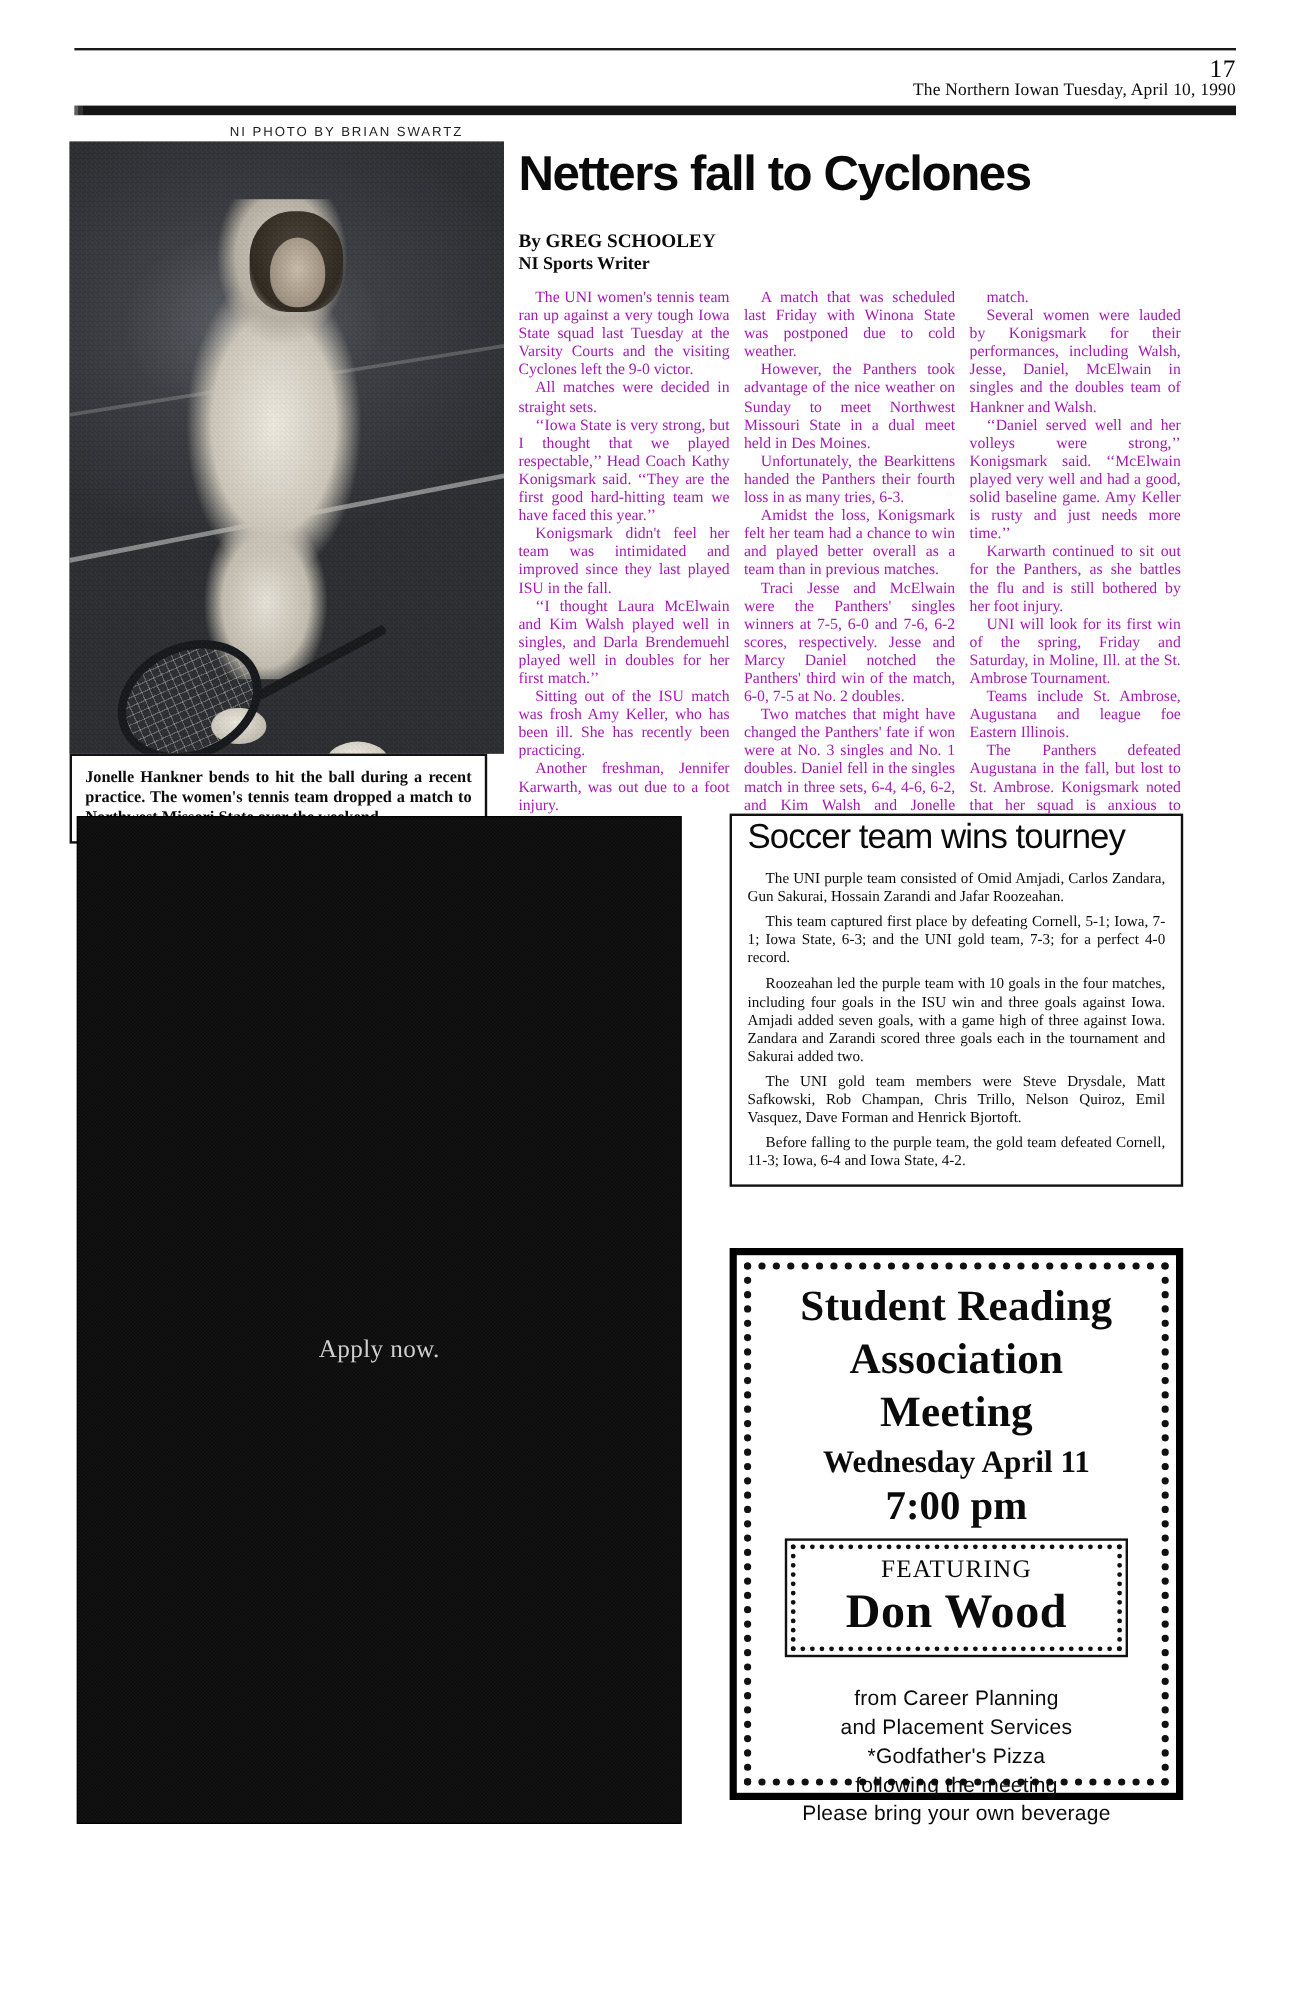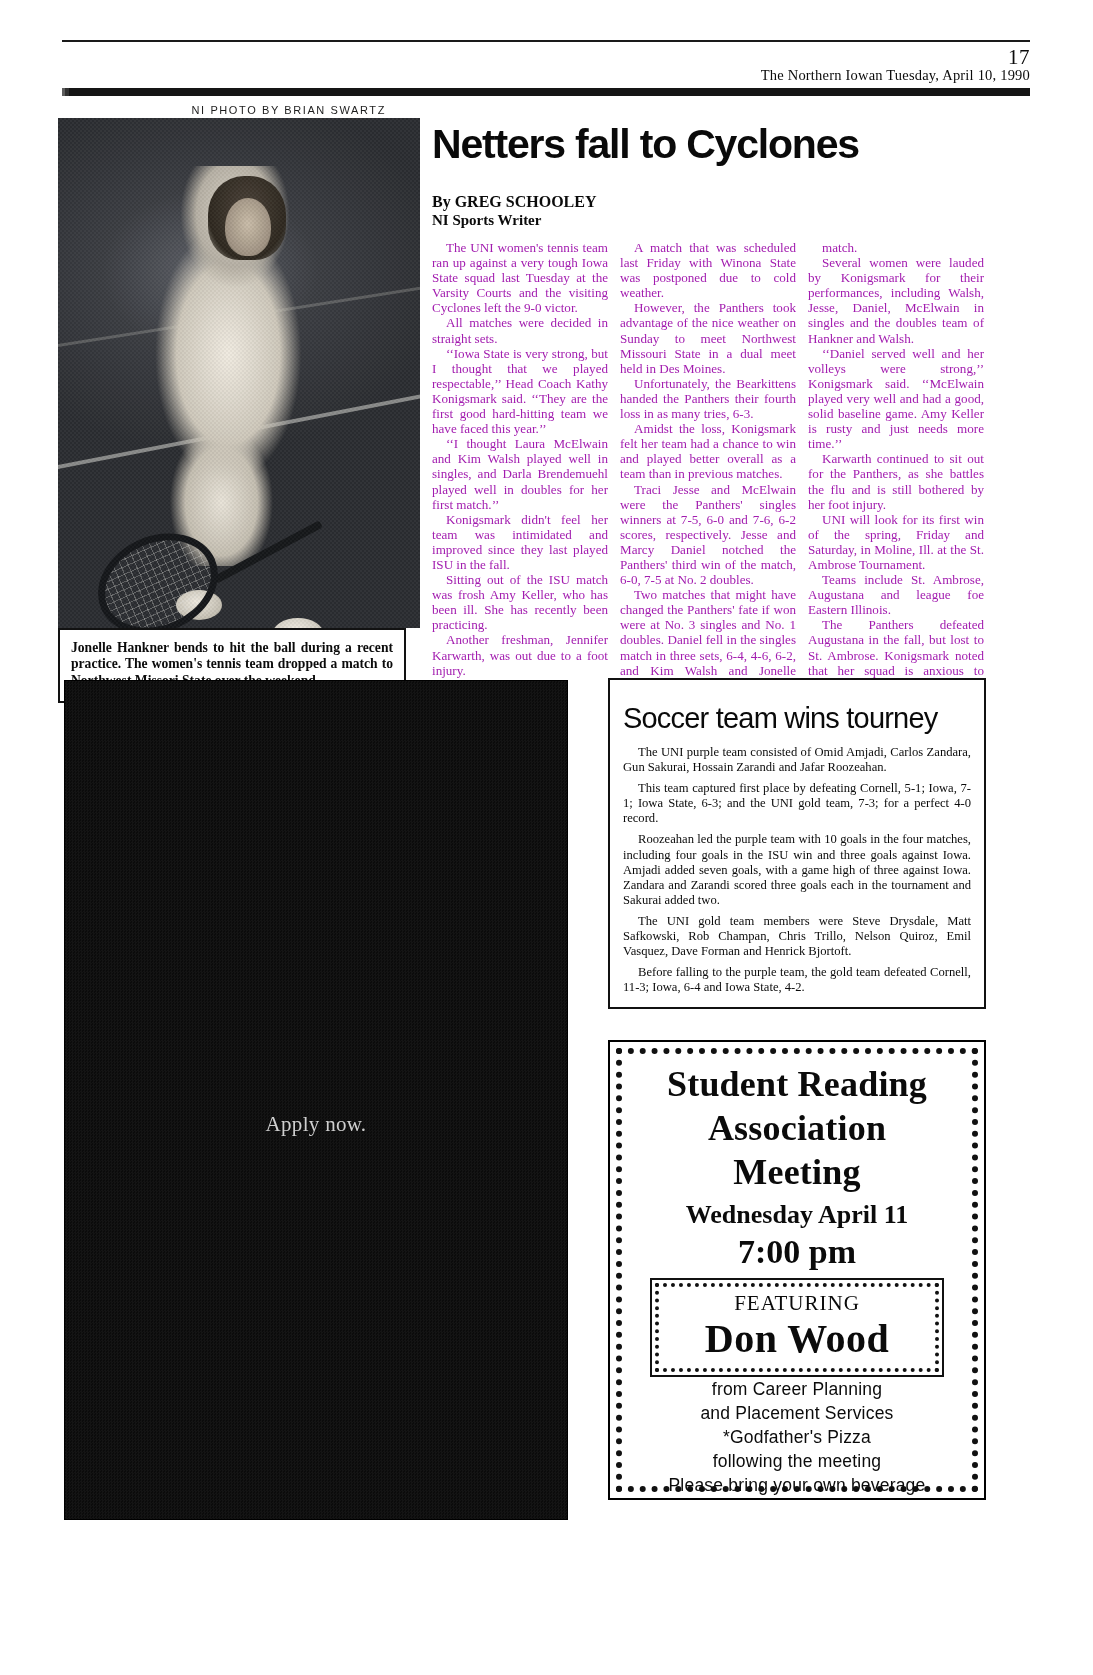--- a/index.html
+++ b/index.html
@@ -265,21 +265,21 @@
   }
 
   
   #soccer-box {
     position: absolute;
     left: 608px;
     top: 678px;
     width: 378px;
     border: 2px solid #111;
     box-sizing: border-box;
-    padding: 20px 13px 12px 13px;
+    padding: 0 13px 12px 13px;
     background: #fff;
   }
   #soccer-head {
     font-family: "Liberation Sans", sans-serif;
     font-size: 29px;
     line-height: 36px;
     letter-spacing: -0.8px;
     color: #0a0a0a;
     margin-bottom: 9px;
   }
@@ -294,21 +294,21 @@
   #soccer-body p:last-child { margin-bottom: 0; }
 
   
   #sra-ad {
     position: absolute;
     left: 608px;
     top: 1040px;
     width: 378px;
     height: 460px;
     box-sizing: border-box;
-    border: 2px solid #000000;
+    border: 6px solid #000000;
     background: #fff;
     padding: 6px;
   }
   .dotborder {
     border: 6px dotted #111;
     height: 100%;
     box-sizing: border-box;
     padding: 8px 6px 10px 6px;
     text-align: center;
   }
@@ -353,21 +353,21 @@
     font-size: 40px;
     line-height: 46px;
     letter-spacing: .5px;
   }
   .sra-foot {
     font-family: "Liberation Sans", sans-serif;
     font-size: 17.5px;
     line-height: 24px;
     letter-spacing: .2px;
   }
-  #sra-foot-wrap { margin-top: 0; }
+  #sra-foot-wrap { margin-top: 22px; }
 </style>
 </head>
 <body>
 
 <div id="masthead">
   <div id="masthead-rule-top"></div>
   <div id="page-number">17</div>
   <div id="masthead-line">The Northern Iowan   Tuesday, April 10, 1990</div>
   <div id="masthead-rule-bottom"></div>
 </div>
@@ -395,22 +395,22 @@
 <div id="headline">Netters fall to Cyclones</div>
 <div id="byline">
   <div class="b1">By GREG SCHOOLEY</div>
   <div class="b2">NI Sports Writer</div>
 </div>
 
 <div class="tcol" id="tcol1">
   <p>The UNI women's tennis team ran up against a very tough Iowa State squad last Tuesday at the Varsity Courts and the visiting Cyclones left the 9-0 victor.</p>
   <p>All matches were decided in straight sets.</p>
   <p>‘‘Iowa State is very strong, but I thought that we played respectable,’’ Head Coach Kathy Konigsmark said. ‘‘They are the first good hard-hitting team we have faced this year.’’</p>
+  <p>Konigsmark didn't feel her team was intimidated and improved since they last played ISU in the fall.</p>
   <p>‘‘I thought Laura McElwain and Kim Walsh played well in singles, and Darla Brendemuehl played well in doubles for her first match.’’</p>
-  <p>Konigsmark didn't feel her team was intimidated and improved since they last played ISU in the fall.</p>
   <p>Sitting out of the ISU match was frosh Amy Keller, who has been ill. She has recently been practicing.</p>
   <p>Another freshman, Jennifer Karwarth, was out due to a foot injury.</p>
 </div>
 <div class="tcol" id="tcol2">
   <p>A match that was scheduled last Friday with Winona State was postponed due to cold weather.</p>
   <p>However, the Panthers took advantage of the nice weather on Sunday to meet Northwest Missouri State in a dual meet held in Des Moines.</p>
   <p>Unfortunately, the Bearkittens handed the Panthers their fourth loss in as many tries, 6-3.</p>
   <p>Amidst the loss, Konigsmark felt her team had a chance to win and played better overall as a team than in previous matches.</p>
   <p>Traci Jesse and McElwain were the Panthers' singles winners at 7-5, 6-0 and 7-6, 6-2 scores, respectively. Jesse and Marcy Daniel notched the Panthers' third win of the match, 6-0, 7-5 at No. 2 doubles.</p>
   <p>Two matches that might have changed the Panthers' fate if won were at No. 3 singles and No. 1 doubles. Daniel fell in the singles match in three sets, 6-4, 4-6, 6-2, and Kim Walsh and Jonelle Hankner fell 7-5, 7-5 in the doubles</p>

